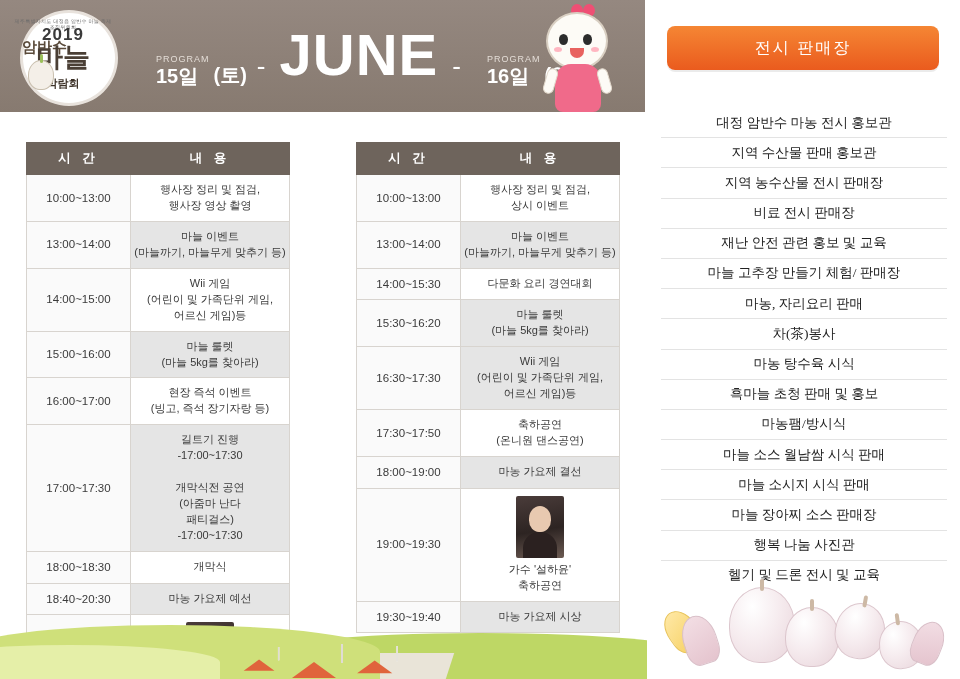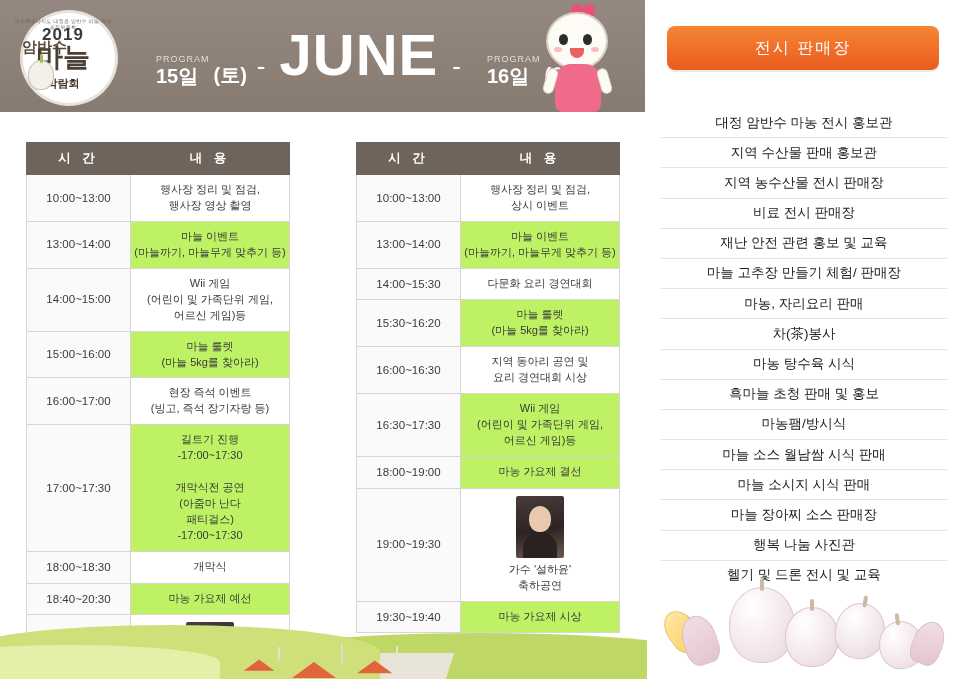--- a/index.html
+++ b/index.html
@@ -100,21 +100,21 @@
   table.tbl th {
     background: #6e645c; color:#fff; font-size:12.5px; font-weight:bold;
     letter-spacing:4px; padding:7px 0; border:1px solid #6e645c;
   }
   table.tbl td {
     border:1px solid #d8d4cf; font-size:11px; color:#3a3a3a;
     text-align:center; padding:7px 3px; line-height:1.45;
     background:#ffffff;
   }
   table.tbl td.time { width:104px; background:#fafafa; white-space:nowrap; font-size:11.5px; }
-  td.alt, tr.alt td { background:#bef264; }
+  td.alt, tr.alt td { background:#e5e5e5; }
   .multi { white-space:pre-line; }
   .photo {
     width:48px; height:62px; margin:0 auto 4px auto;
     background: linear-gradient(170deg,#4a3c3a 0%, #2d2422 55%, #6b5a52 100%);
     border-radius:2px; position:relative; overflow:hidden;
   }
   .photo:before{
     content:""; position:absolute; left:13px; top:10px; width:22px;height:26px;
     background:#e8c9b0; border-radius:50% 50% 45% 45%;
   }
@@ -137,21 +137,21 @@
     letter-spacing:2px;
     box-shadow: 0 2px 0 rgba(0,0,0,0.08);
   }
   #right-title:before, #right-title:after{
     content:""; position:absolute; top:30px; width:16px; height:18px;
     background:#c2431a; z-index:-1;
   }
   #right-title:before{ left:-8px; transform: skewY(20deg);}
   #right-title:after{ right:-8px; transform: skewY(-20deg);}
   #booth-list{
-    position:absolute; left:14px; top:108px; width:286px;
+    position:absolute; left:14px; top:108px; width:286px;font-family:Liberation Serif, serif;
   }
   .booth-item{
     font-size:13.5px; color:#222; text-align:center; padding:6.5px 0;
     border-bottom:1px solid #e3e3e3; line-height:1.2;
   }
   .booth-item:last-child{ border-bottom:none; }
 
   
   #garlic-art{ position:absolute; left:20px; bottom:10px; width:280px; height:110px;}
   .g-bulb{ position:absolute; background: radial-gradient(ellipse at 35% 25%, #ffffff 0%, #f6ecef 45%, #e8d4da 100%);
@@ -316,30 +316,30 @@
         </tr>
         <tr>
           <td class="time">14:00~15:30</td>
           <td class="multi">다문화 요리 경연대회</td>
         </tr>
         <tr class="alt">
           <td class="time">15:30~16:20</td>
           <td class="multi">마늘 룰렛
 (마늘 5kg를 찾아라)</td>
         </tr>
-        <tr>
-          <td class="time">16:00~16:30</td>
-          <td class="multi">지역 동아리 공연 및
-요리 경연대회 시상</td>
-        </tr>
         <tr class="alt">
           <td class="time">16:30~17:30</td>
           <td class="multi">Wii 게임
 (어린이 및 가족단위 게임,
 어르신 게임)등</td>
+        </tr>
+        <tr>
+          <td class="time">17:30~17:50</td>
+          <td class="multi">축하공연
+(온니원 댄스공연)</td>
         </tr>
         <tr class="alt">
           <td class="time">18:00~19:00</td>
           <td class="multi">마농 가요제 결선</td>
         </tr>
         <tr>
           <td class="time">19:00~19:30</td>
           <td class="multi"><div class="photo"></div><span style="white-space: pre-line;">가수 '설하윤'
 축하공연</span></td>
         </tr>

